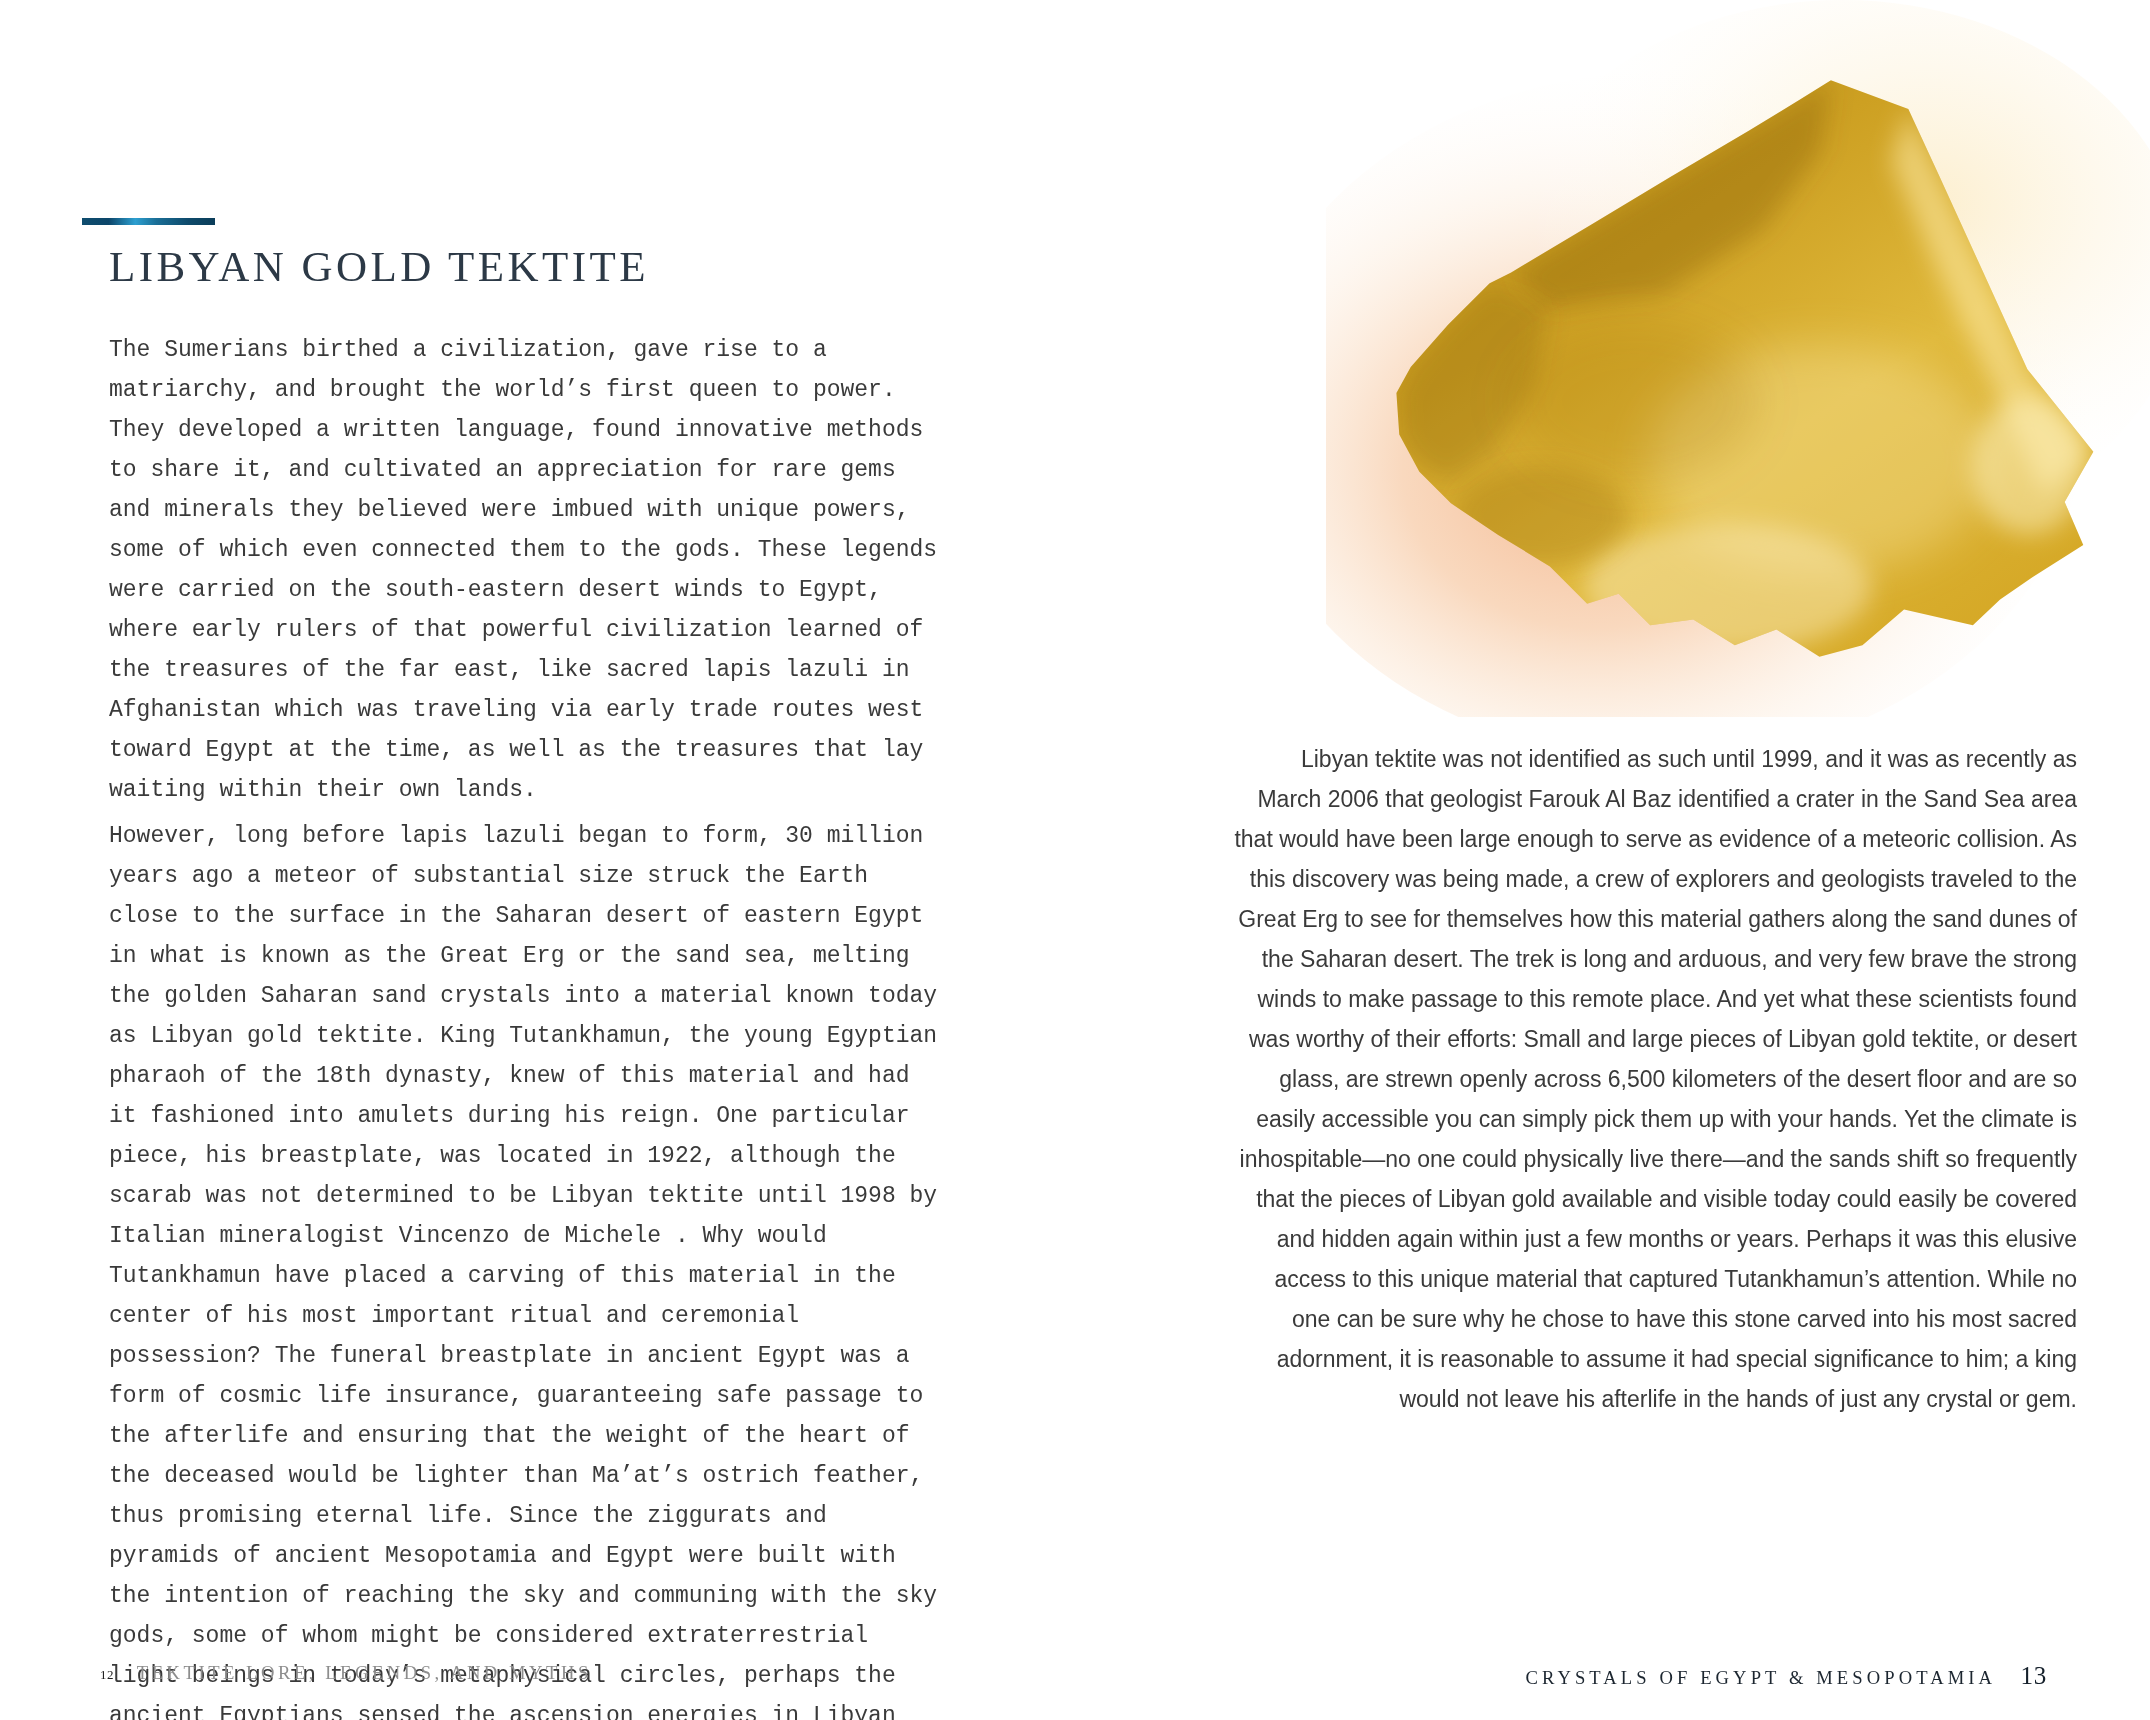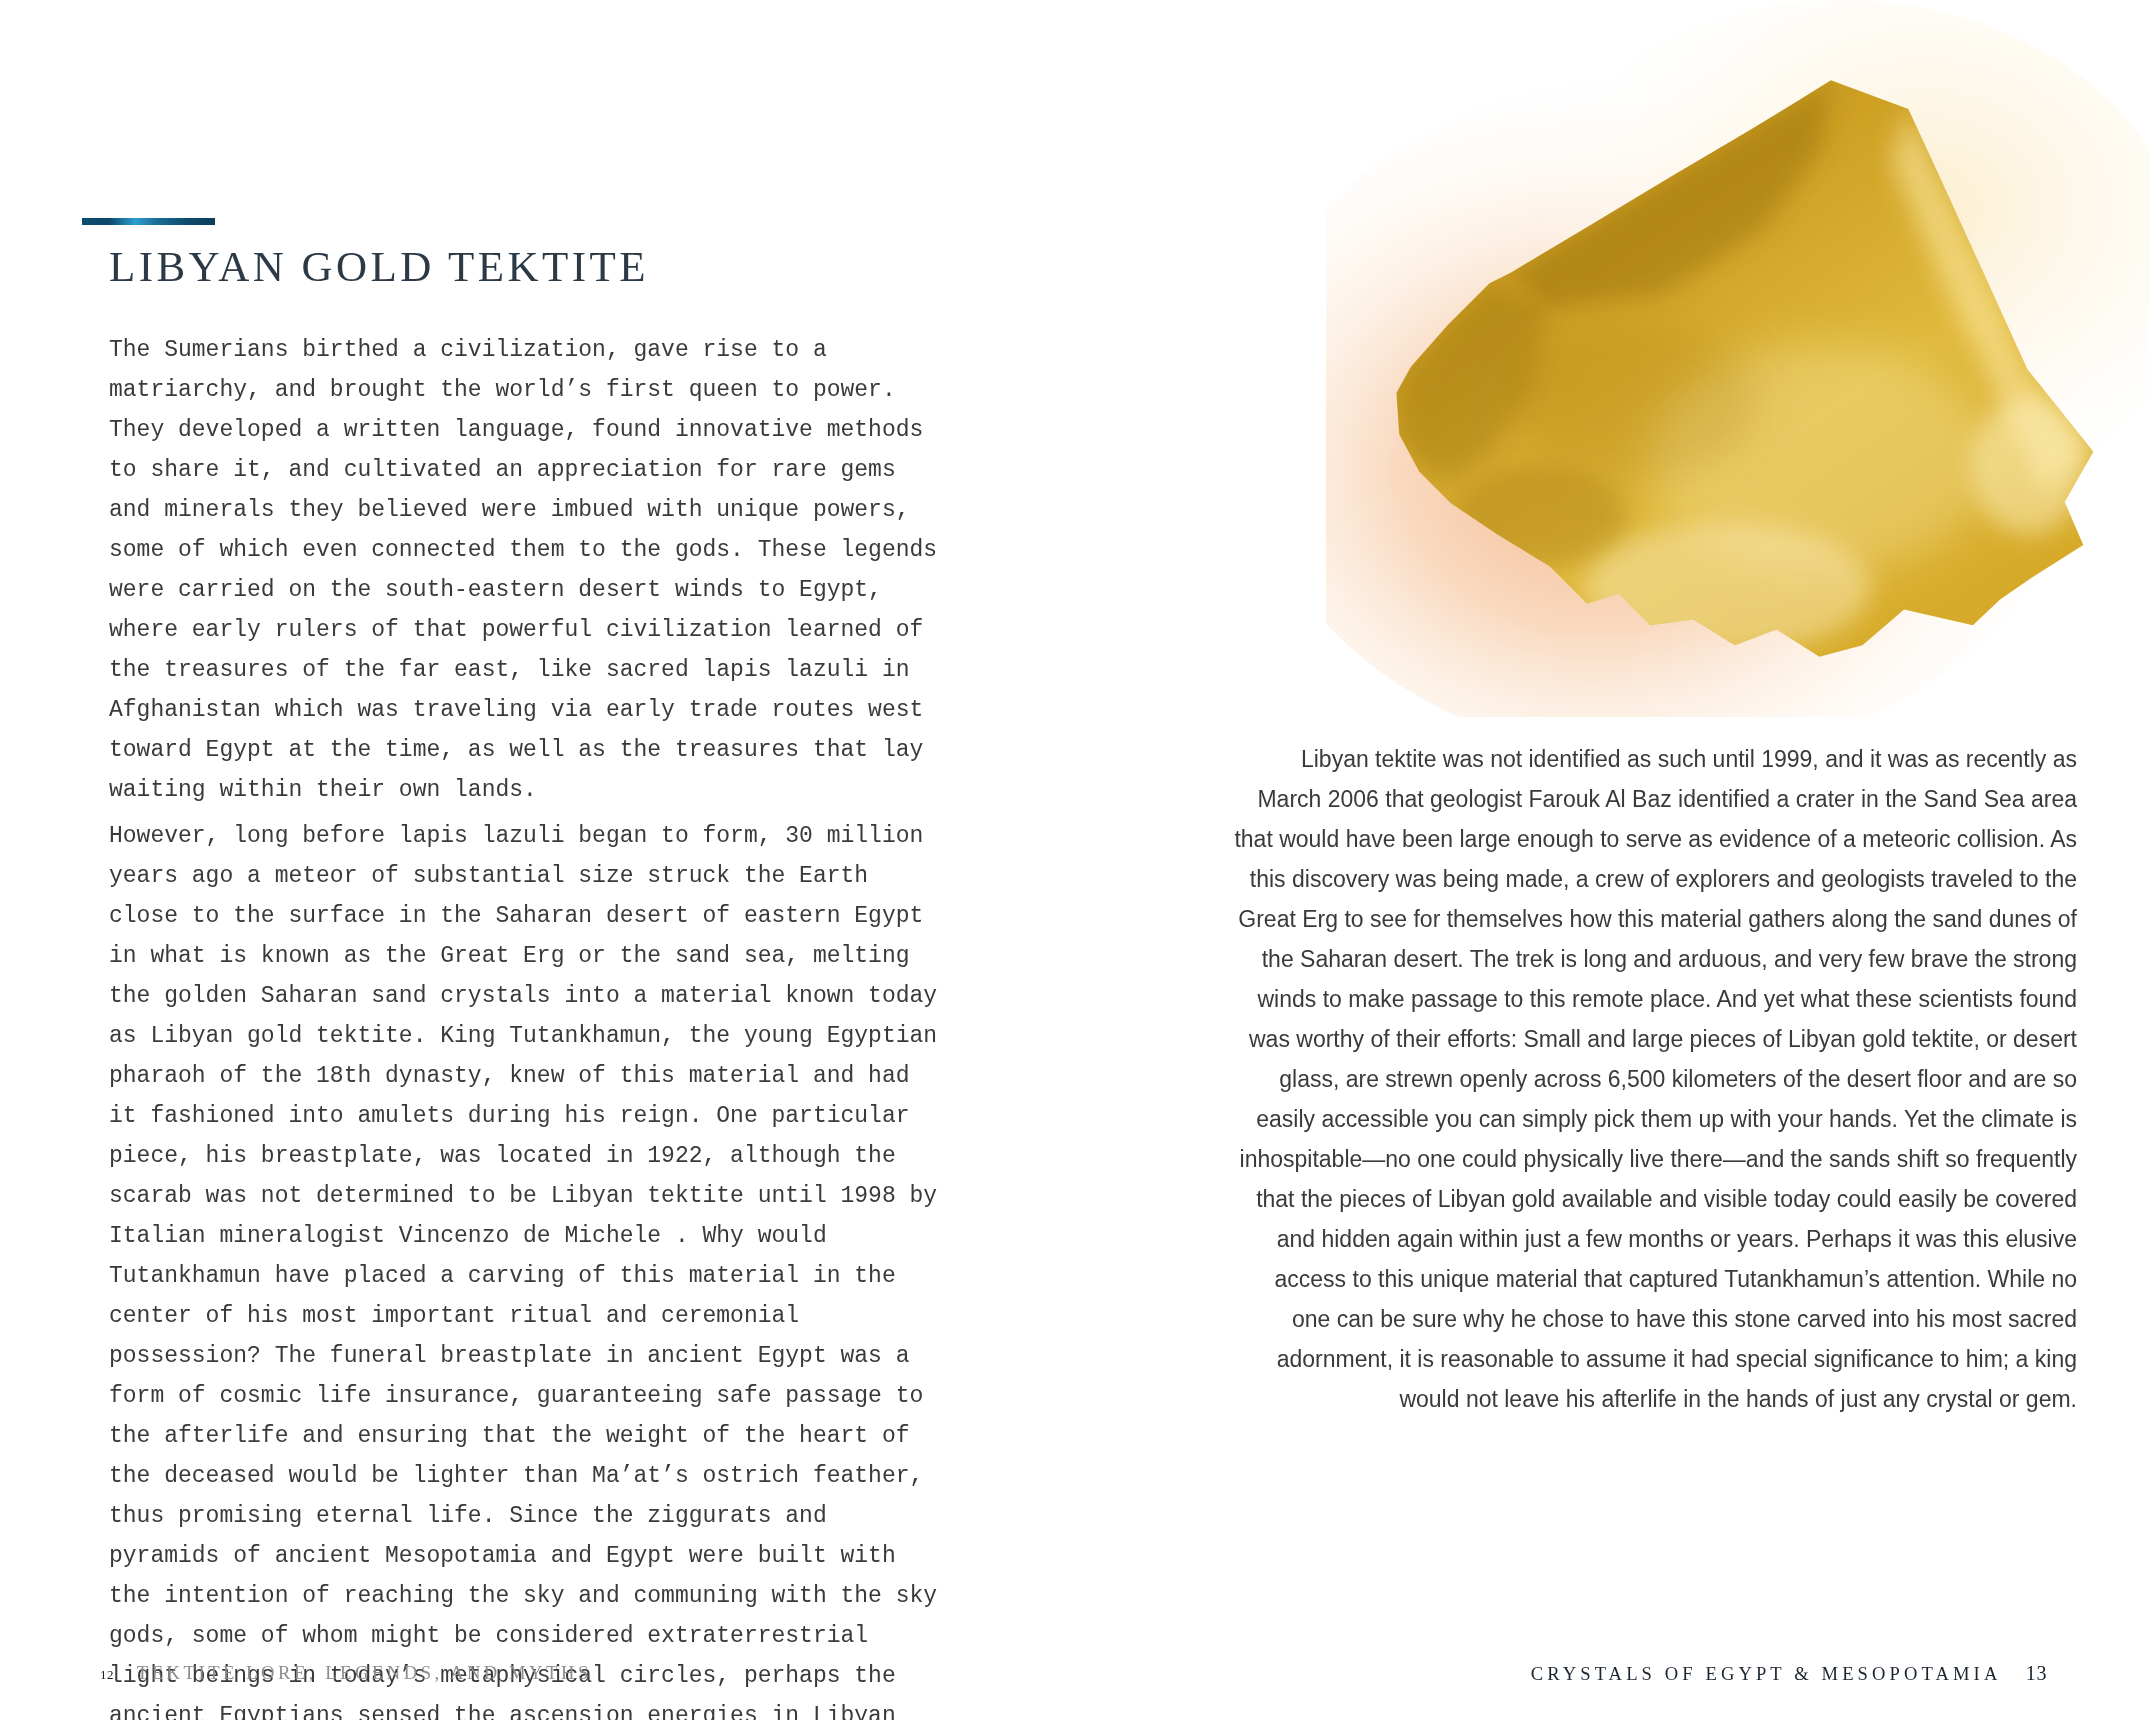--- a/index.html
+++ b/index.html
@@ -61,21 +61,21 @@
   }
   .footer-left { left: 100px; color: #8d8d8d; }
   .footer-left .page-num {
     color: #1d1d1d; font-size: 13px;
     letter-spacing: 0.03em; margin-right: 23px;
   }
   .footer-left .book-label { letter-spacing: 0.19em; }
   .footer-right { right: 103px; color: #1c2630; }
   .footer-right .book-label { letter-spacing: 0.22em; margin-left: 28px; }
   .footer-right .page-num {
-    font-size: 20px; letter-spacing: 0.03em;
+    font-size: 25px; letter-spacing: 0.03em;
     margin-left: 24.4px; color: #15202b;
   }
 </style>
 </head>
 <body>
 
 <div>
 
   <section class="page page-left">
     <div class="accent-bar"></div>

